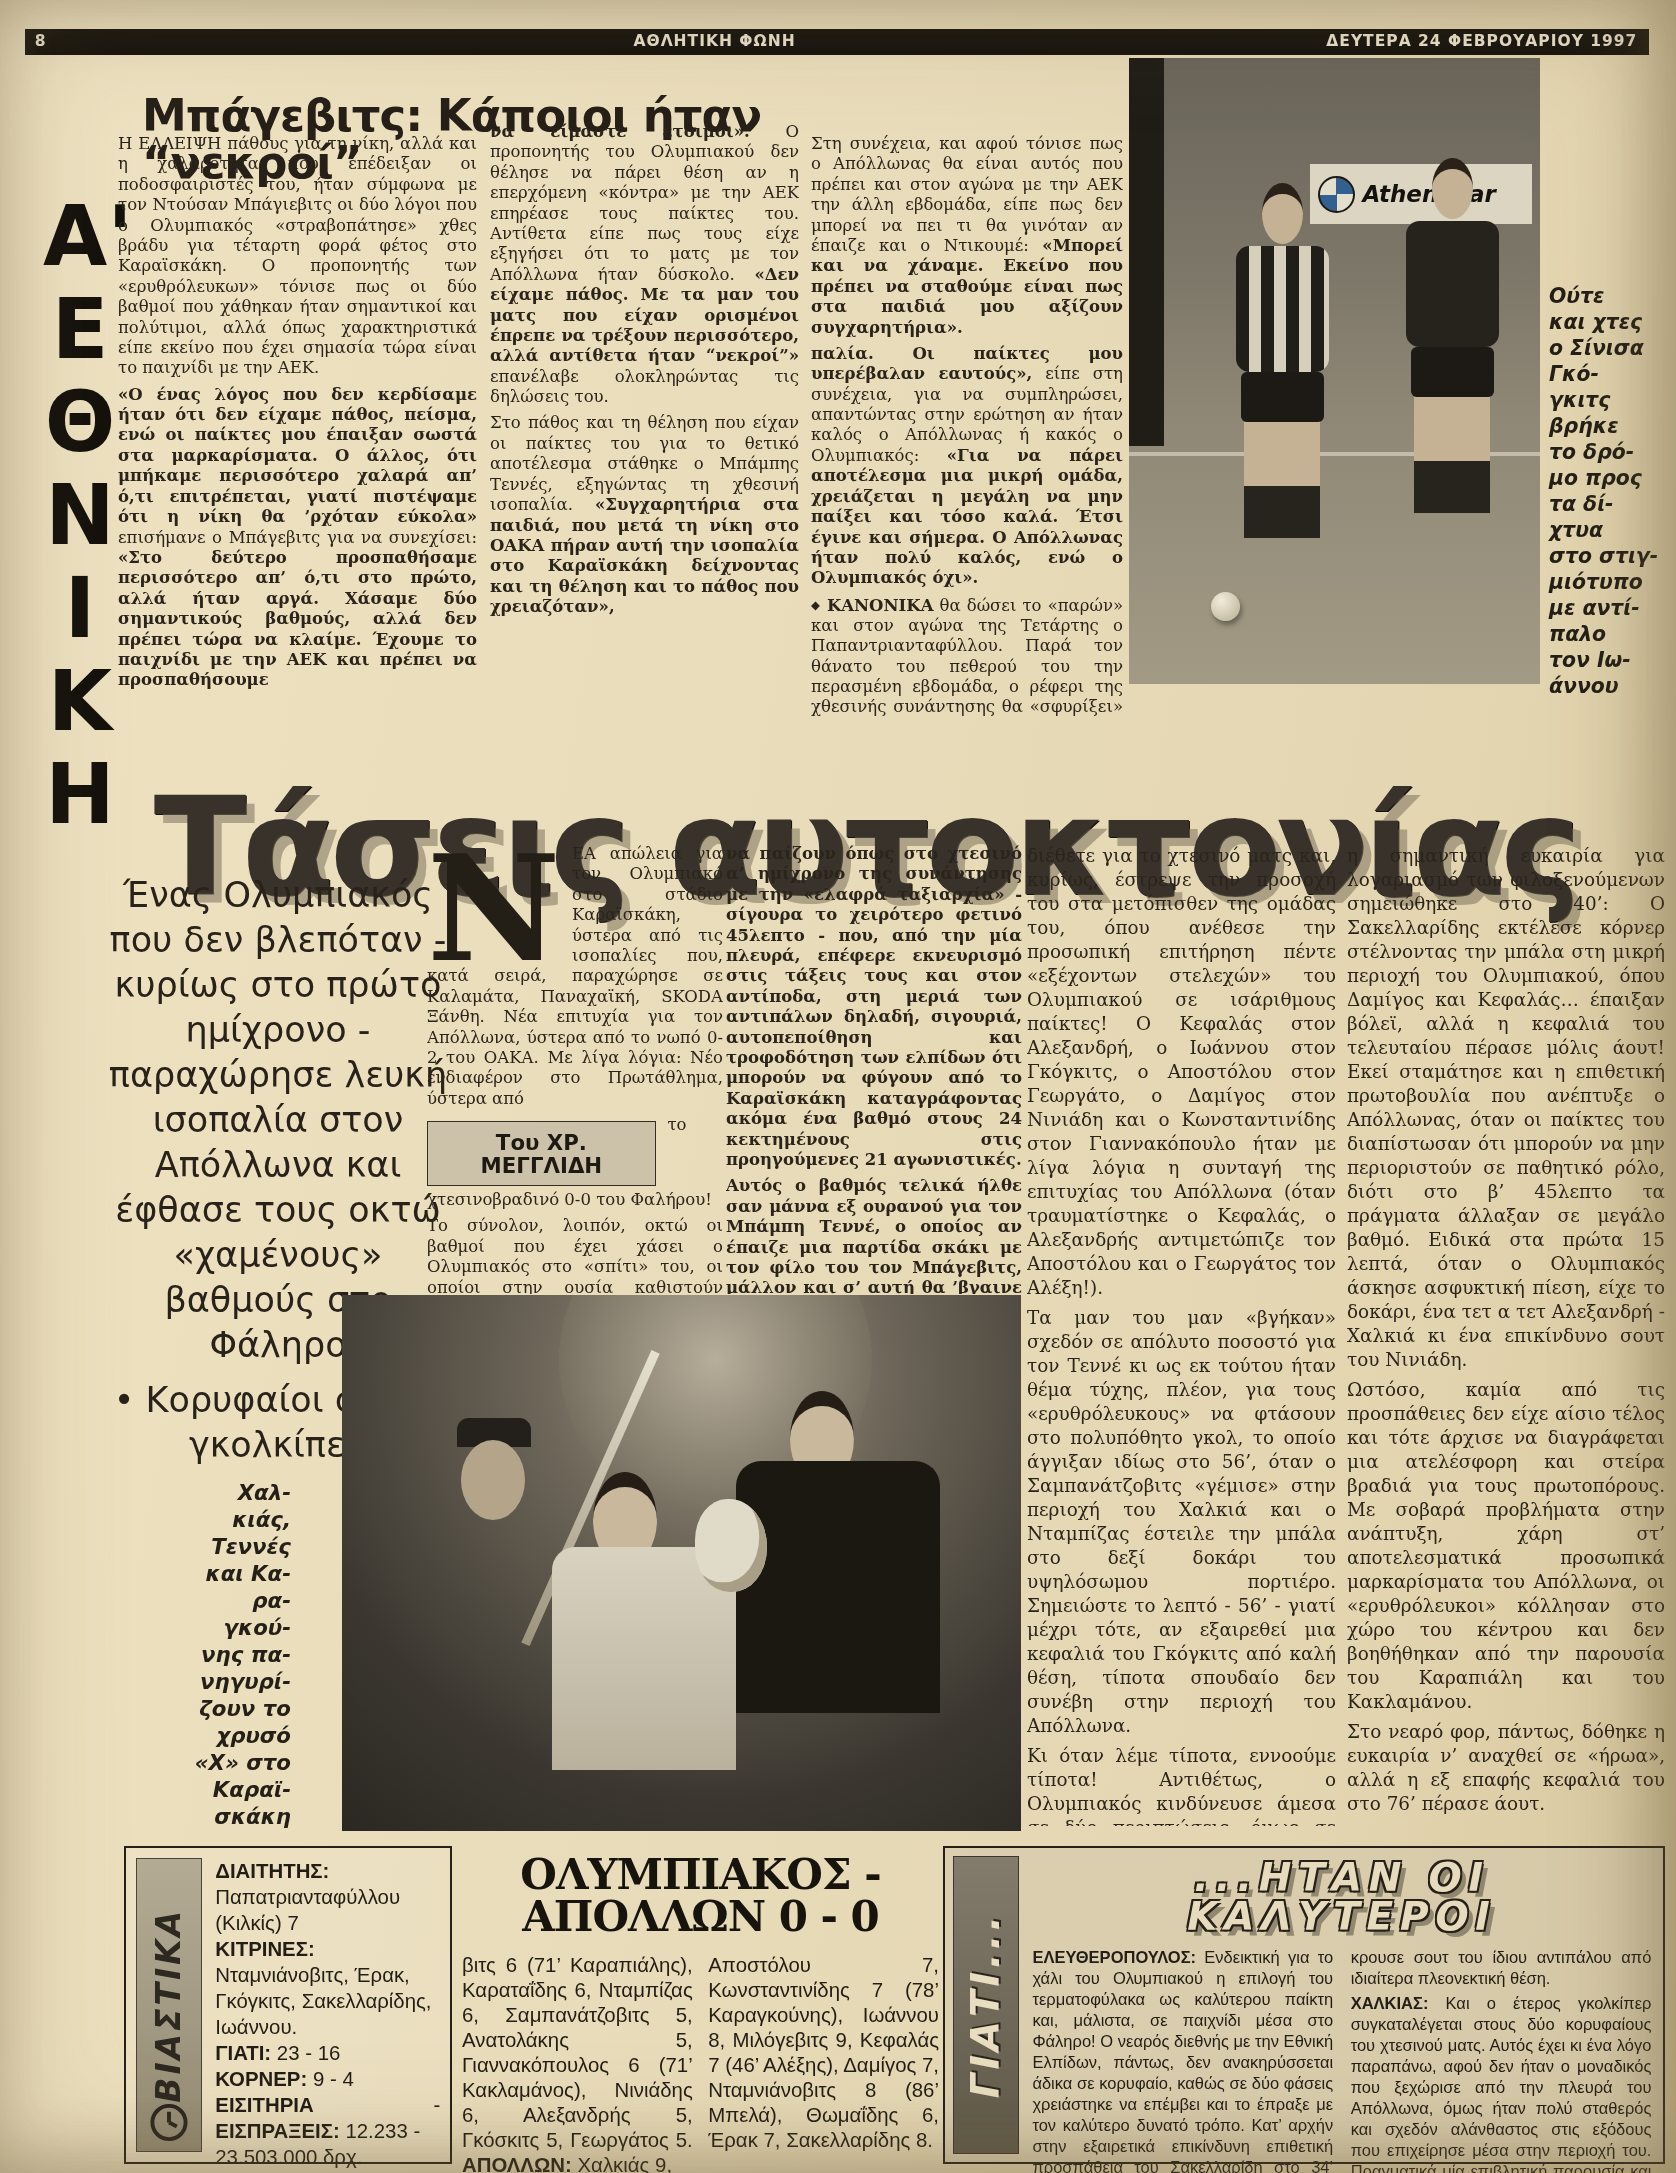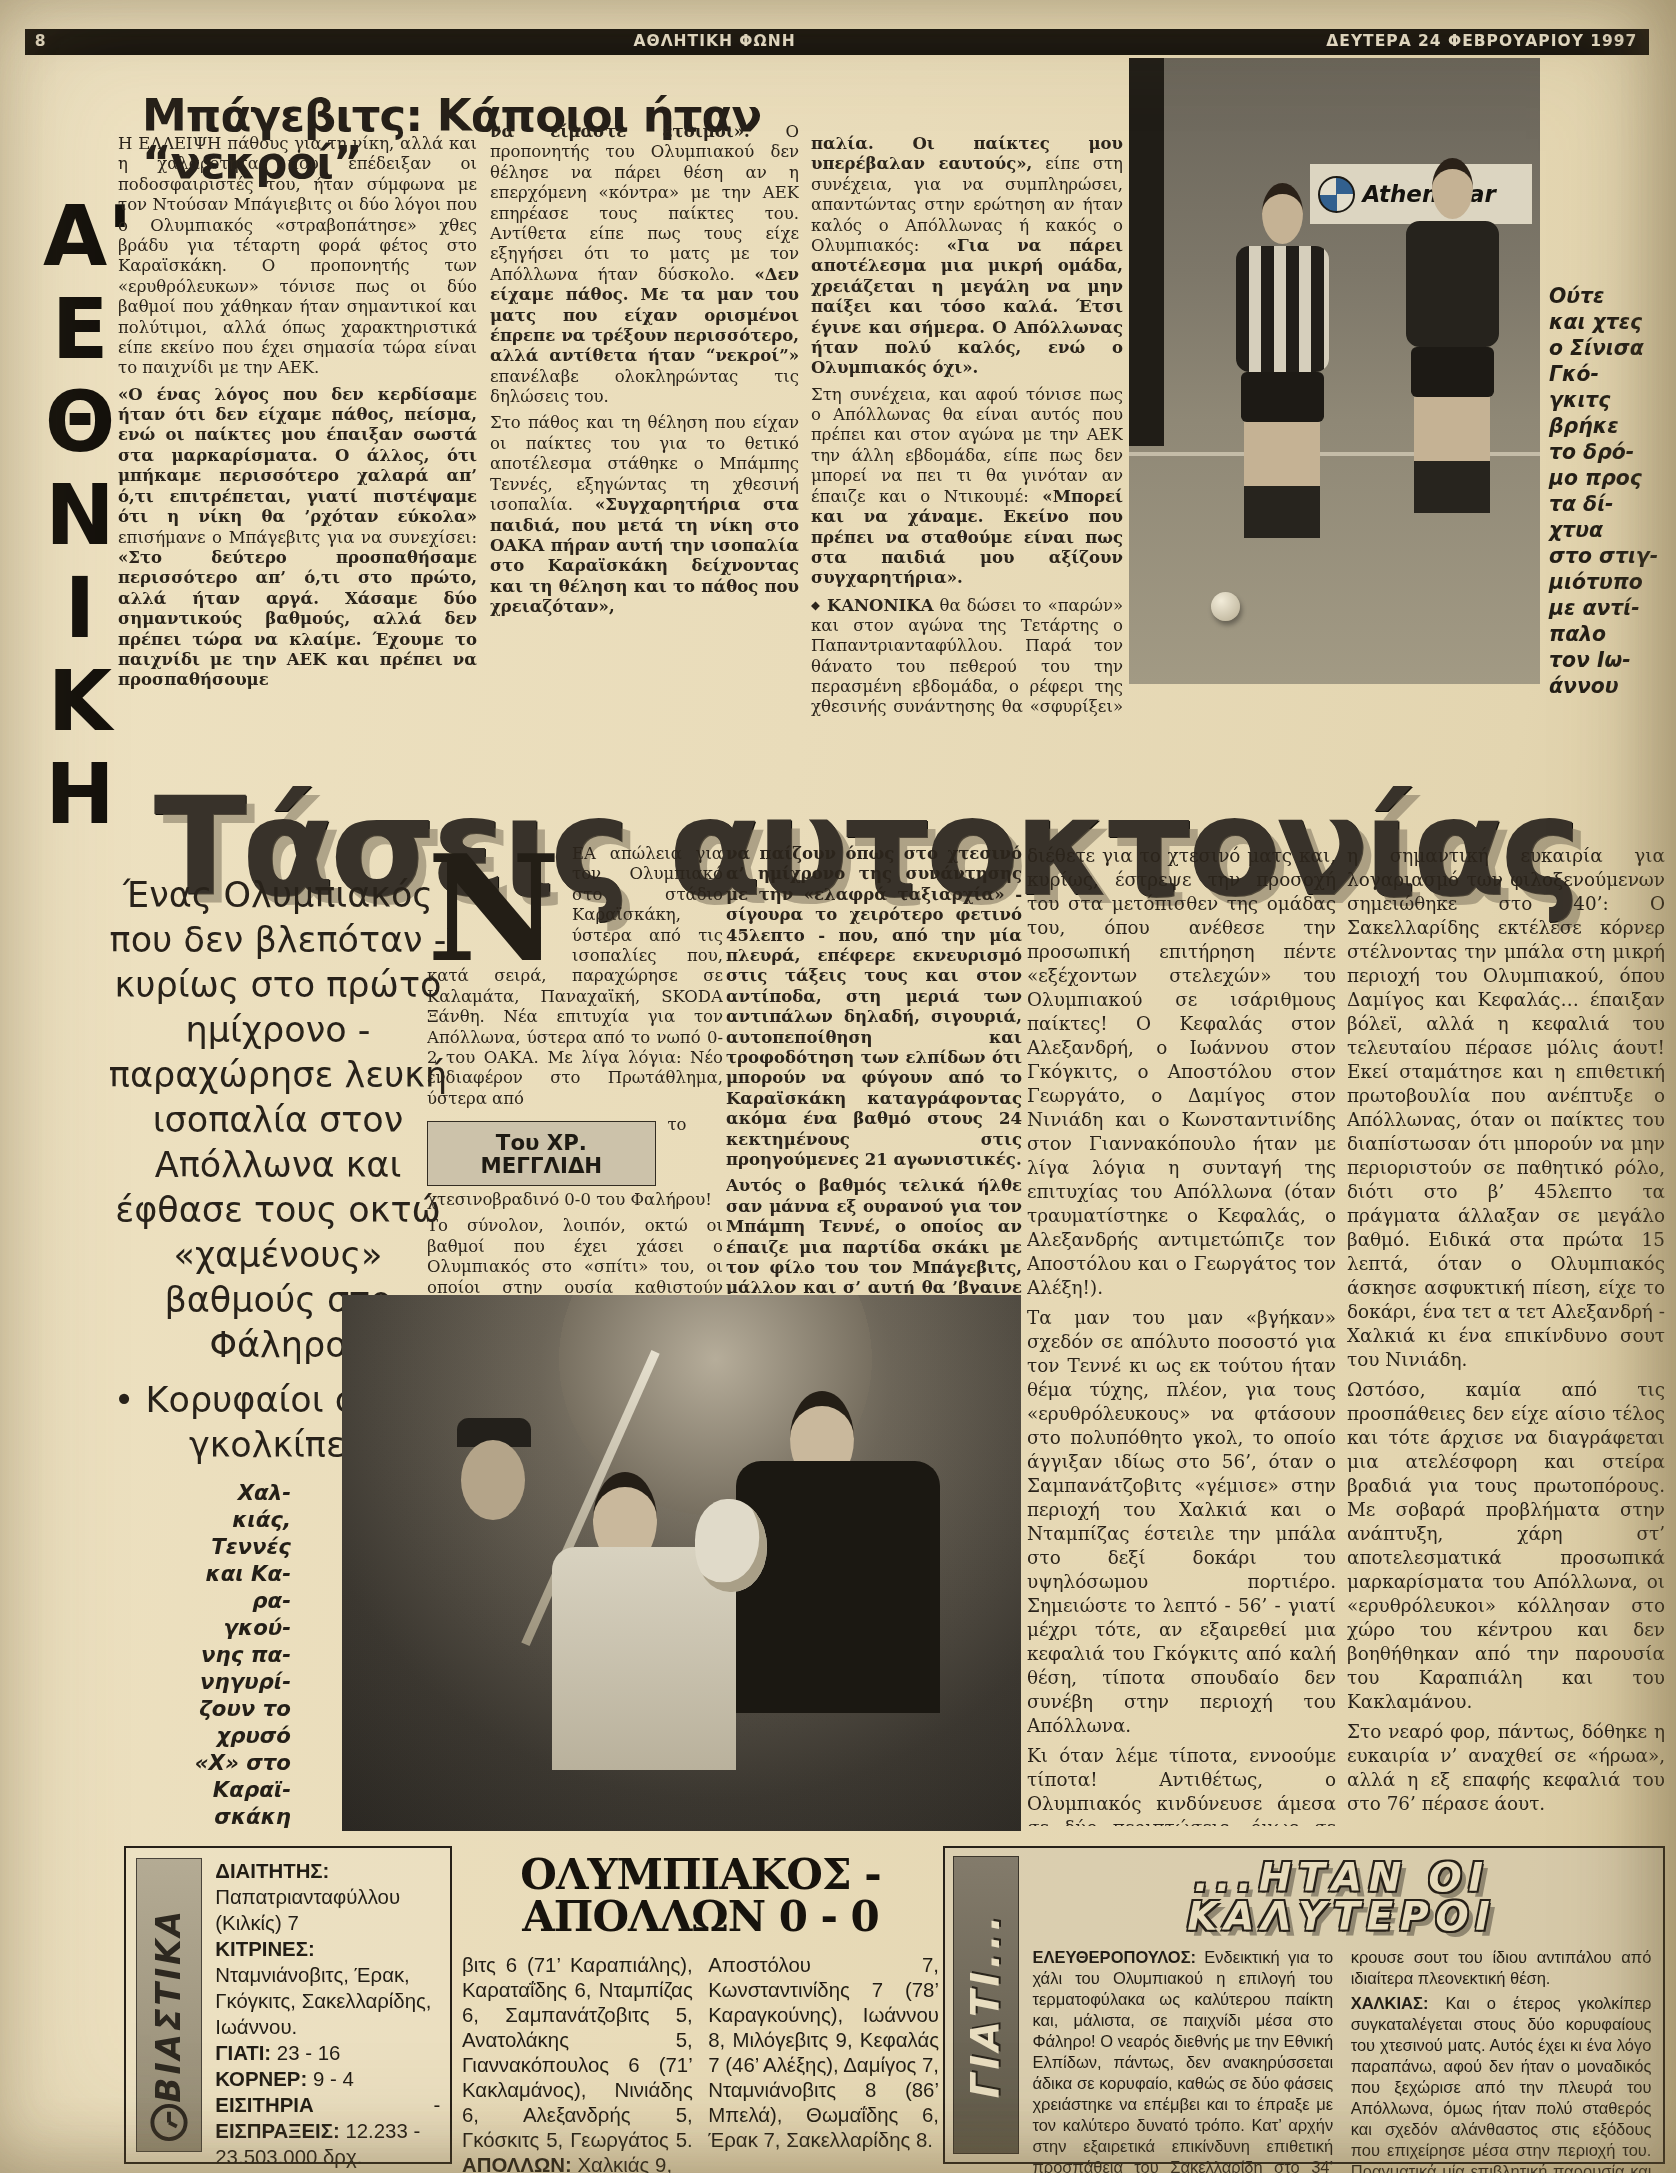--- a/index.html
+++ b/index.html
@@ -152,27 +152,27 @@
     <p>
       <span>Στο πάθος και τη θέληση που είχαν οι παίκτες του για το θετικό αποτέλεσμα στάθηκε ο Μπάμπης Τεννές, εξηγώντας τη χθεσινή ισοπαλία.</span>
       <span class="b">«Συγχαρητήρια στα παιδιά, που μετά τη νίκη στο ΟΑΚΑ πήραν αυτή την ισοπαλία στο Καραϊσκάκη δείχνοντας και τη θέληση και το πάθος που χρειαζόταν»,</span>
       
     </p>
 
   </div>
 
   <div class="abs ts-col3 serif">
     <p>
+      <span>Στη συνέχεια, και αφού τόνισε πως ο Απόλλωνας θα είναι αυτός που πρέπει και στον αγώνα με την ΑΕΚ την άλλη εβδομάδα, είπε πως δεν μπορεί να πει τι θα γινόταν αν έπαιζε και ο Ντικουμέ:</span>
+      <span class="b">«Μπορεί και να χάναμε. Εκείνο που πρέπει να σταθούμε είναι πως στα παιδιά μου αξίζουν συγχαρητήρια».</span>
+    </p>
+    <p>
       <span class="b">παλία. Οι παίκτες μου υπερέβαλαν εαυτούς»,</span>
       <span>είπε στη συνέχεια, για να συμπληρώσει, απαντώντας στην ερώτηση αν ήταν καλός ο Απόλλωνας ή κακός ο Ολυμπιακός:</span>
       <span class="b">«Για να πάρει αποτέλεσμα μια μικρή ομάδα, χρειάζεται η μεγάλη να μην παίξει και τόσο καλά. Έτσι έγινε και σήμερα. Ο Απόλλωνας ήταν πολύ καλός, ενώ ο Ολυμπιακός όχι».</span>
-    </p>
-    <p>
-      <span>Στη συνέχεια, και αφού τόνισε πως ο Απόλλωνας θα είναι αυτός που πρέπει και στον αγώνα με την ΑΕΚ την άλλη εβδομάδα, είπε πως δεν μπορεί να πει τι θα γινόταν αν έπαιζε και ο Ντικουμέ:</span>
-      <span class="b">«Μπορεί και να χάναμε. Εκείνο που πρέπει να σταθούμε είναι πως στα παιδιά μου αξίζουν συγχαρητήρια».</span>
     </p>
     <p>
       <span class="bullet-glyph">◆</span>
       <span class="b">ΚΑΝΟΝΙΚΑ</span>
       <span>θα δώσει το «παρών» και στον αγώνα της Τετάρτης ο Παπαντριανταφύλλου. Παρά τον θάνατο του πεθερού του την περασμένη εβδομάδα, ο ρέφερι της χθεσινής συνάντησης θα «σφυρίξει» το παιχνίδι Κυπέλλου. Την είδηση μετέφερε στους δημοσιογράφους ο Μάκης Γερμανάκος που ήταν χθες στο γήπεδο και μετά τη λήξη πήγε στα αποδυτήρια των διαιτητών.</span>
     </p>
 
   </div>
 
   <figure class="abs photo-top" style="margin:0;">

